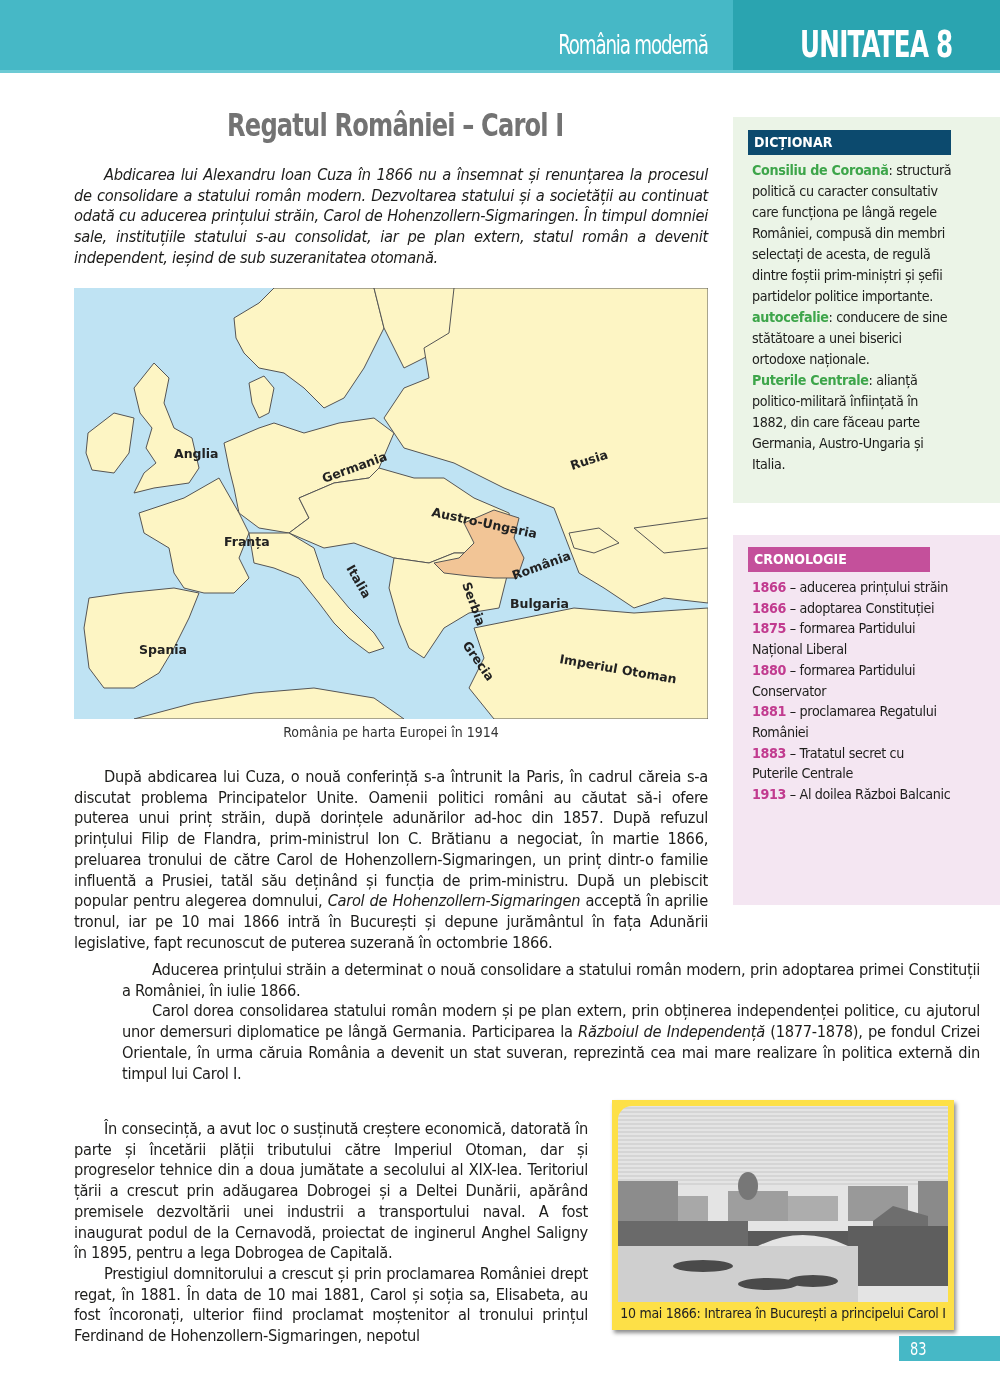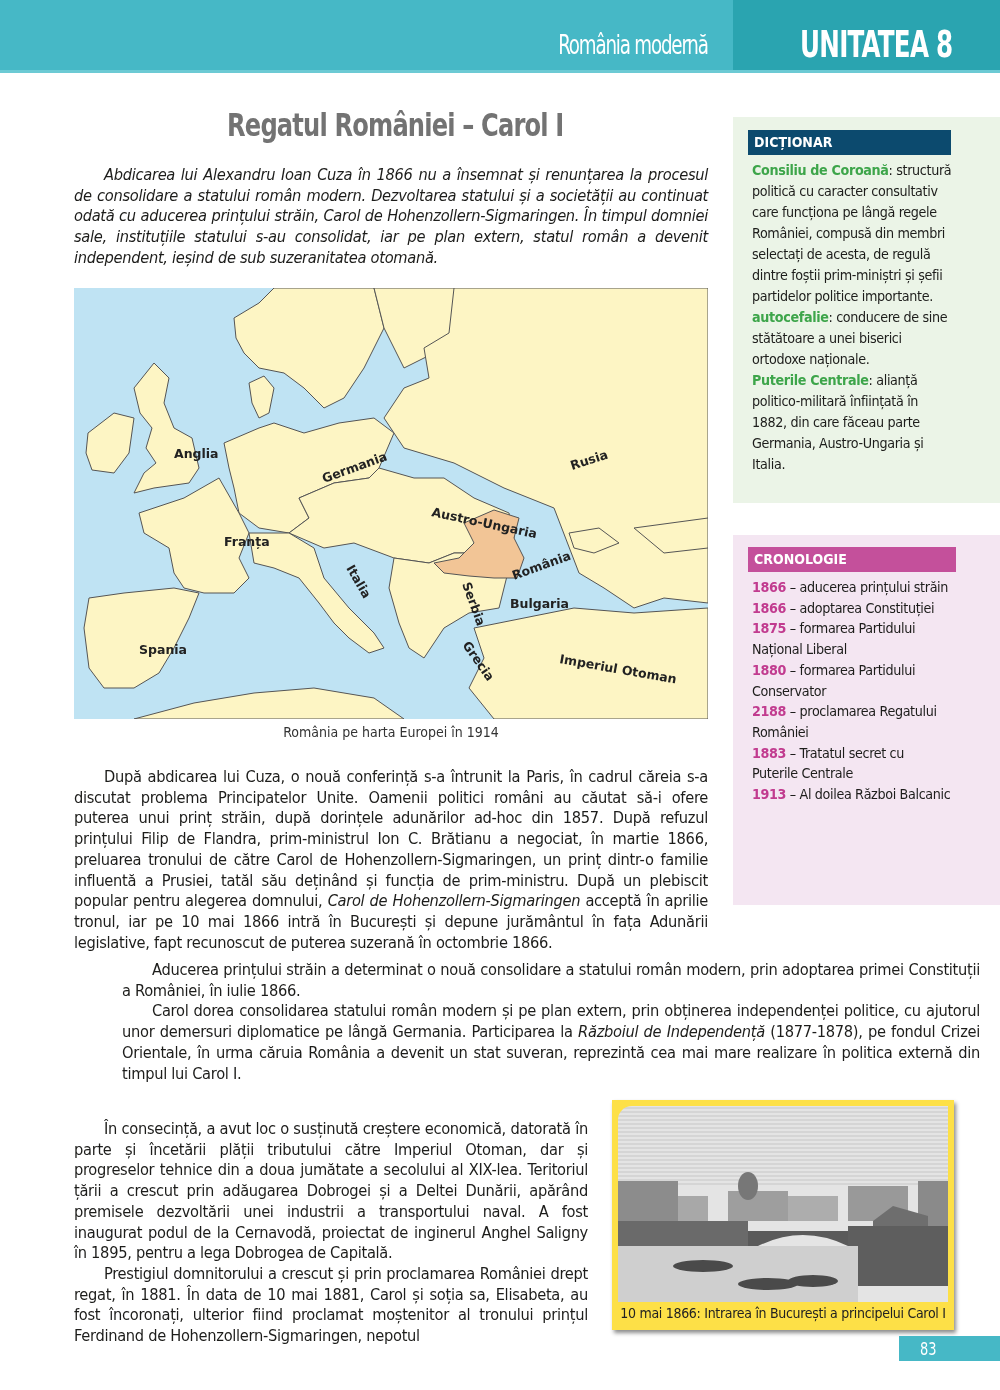--- a/index.html
+++ b/index.html
@@ -35,38 +35,38 @@
   
   .dict { left:733px; top:117px; width:267px; height:386px; background:#ebf4e7; }
   .dict-head { left:748px; top:130px; width:203px; height:25px; background:#0c4a6e; color:#fff;
                font-weight:bold; font-size:14px; line-height:25px; padding-left:6px; box-sizing:border-box; }
   .dict-body { left:752px; top:160px; width:200px; font-size:14.2px; line-height:21px; letter-spacing:-0.35px; }
   .dict-term { color:#3da54a; font-weight:bold; }
   .dict-entry { margin-bottom:0; }
 
   
   .chron { left:733px; top:535px; width:267px; height:370px; background:#f4e6f2; }
-  .chron-head { left:748px; top:547px; width:208px; height:25px; background:#c4509b; color:#fff;
+  .chron-head { left:748px; top:547px; width:182px; height:25px; background:#c4509b; color:#fff;
                 font-weight:bold; font-size:14px; line-height:25px; padding-left:6px; box-sizing:border-box; }
   .chron-body { left:752px; top:577px; width:200px; font-size:14.2px; line-height:20.7px; letter-spacing:-0.35px; }
   .chron-year { color:#c13b8f; font-weight:bold; }
 
   
   .block1 { left:74px; top:767px; width:634px; }
   .block2 { left:74px; top:912px; width:858px; }
   .block3 { left:74px; top:1090px; width:514px; }
 
   
   .photo { left:612px; top:1100px; width:342px; height:230px; background:#fde047;
            box-shadow:2px 3px 4px rgba(0,0,0,0.45); }
   .photo-img { position:absolute; left:6px; top:6px; width:330px; height:196px; overflow:hidden; border-radius:14px 0 0 0; }
   .photo-caption { position:absolute; left:0; width:342px; top:205px; text-align:center; font-size:14px; color:#222; letter-spacing:-0.3px; }
 
   .pagenum { left:899px; top:1336px; width:101px; height:25px; background:#46b8c6; color:#fff;
-             font-size:18px; line-height:25px; padding-left:21px; box-sizing:border-box; }
+             font-size:18px; line-height:25px; padding-left:11px; box-sizing:border-box; }
   .pagenum span { display:inline-block; transform:scaleX(0.8); transform-origin:left center; }
 </style>
 </head>
 <body>
 
 <div class="abs hdr-left"></div>
 <div class="abs hdr-right"></div>
 <div class="abs hdr-line"></div>
 <div class="abs hdr-sub">România modernă</div>
 <div class="abs hdr-unit">UNITATEA 8</div>
@@ -135,21 +135,21 @@
   <div class="dict-entry"><span class="dict-term">Puterile Centrale</span><span>: alianță politico-militară înființată în 1882, din care făceau parte Germania, Austro-Ungaria și Italia.</span></div>
 </div>
 
 <div class="abs chron"></div>
 <div class="abs chron-head">CRONOLOGIE</div>
 <div class="abs chron-body">
   <div><span class="chron-year">1866</span><span> – aducerea prințului străin</span></div>
   <div><span class="chron-year">1866</span><span> – adoptarea Constituției</span></div>
   <div><span class="chron-year">1875</span><span> – formarea Partidului Național Liberal</span></div>
   <div><span class="chron-year">1880</span><span> – formarea Partidului Conservator</span></div>
-  <div><span class="chron-year">2188</span><span> – proclamarea Regatului României</span></div>
+  <div><span class="chron-year">1881</span><span> – proclamarea Regatului României</span></div>
   <div><span class="chron-year">1883</span><span> – Tratatul secret cu Puterile Centrale</span></div>
   <div><span class="chron-year">1913</span><span> – Al doilea Război Balcanic</span></div>
 </div>
 
 <div class="abs para block1"><span class="ind"></span><span>După abdicarea lui Cuza, o nouă conferință s-a întrunit la Paris, în cadrul căreia s-a discutat problema Principatelor Unite. Oamenii politici români au căutat să-i ofere puterea unui prinț străin, după dorințele adunărilor ad-hoc din 1857. După refuzul prințului Filip de Flandra, prim-ministrul Ion C. Brătianu a negociat, în martie 1866, preluarea tronului de către Carol de Hohenzollern-Sigmaringen, un prinț dintr-o familie influentă a Prusiei, tatăl său deținând și funcția de prim-ministru. După un plebiscit popular pentru alegerea domnului, </span><i>Carol de Hohenzollern-Sigmaringen</i><span> acceptă în aprilie tronul, iar pe 10 mai 1866 intră în București și depune jurământul în fața Adunării legislative, fapt recunoscut de puterea suzerană în octombrie 1866.</span></div>
 
 <div class="abs para block2" style="top:960px;margin-left:48px;">
   <div><span class="ind"></span><span>Aducerea prințului străin a determinat o nouă consolidare a statului român modern, prin adoptarea primei Constituții a României, în iulie 1866.</span></div>
   <div><span class="ind"></span><span>Carol dorea consolidarea statului român modern și pe plan extern, prin obținerea independenței politice, cu ajutorul unor demersuri diplomatice pe lângă Germania. Participarea la </span><i>Războiul de Independență</i><span> (1877-1878), pe fondul Crizei Orientale, în urma căruia România a devenit un stat suveran, reprezintă cea mai mare realizare în politica externă din timpul lui Carol I.</span></div>
 </div>

